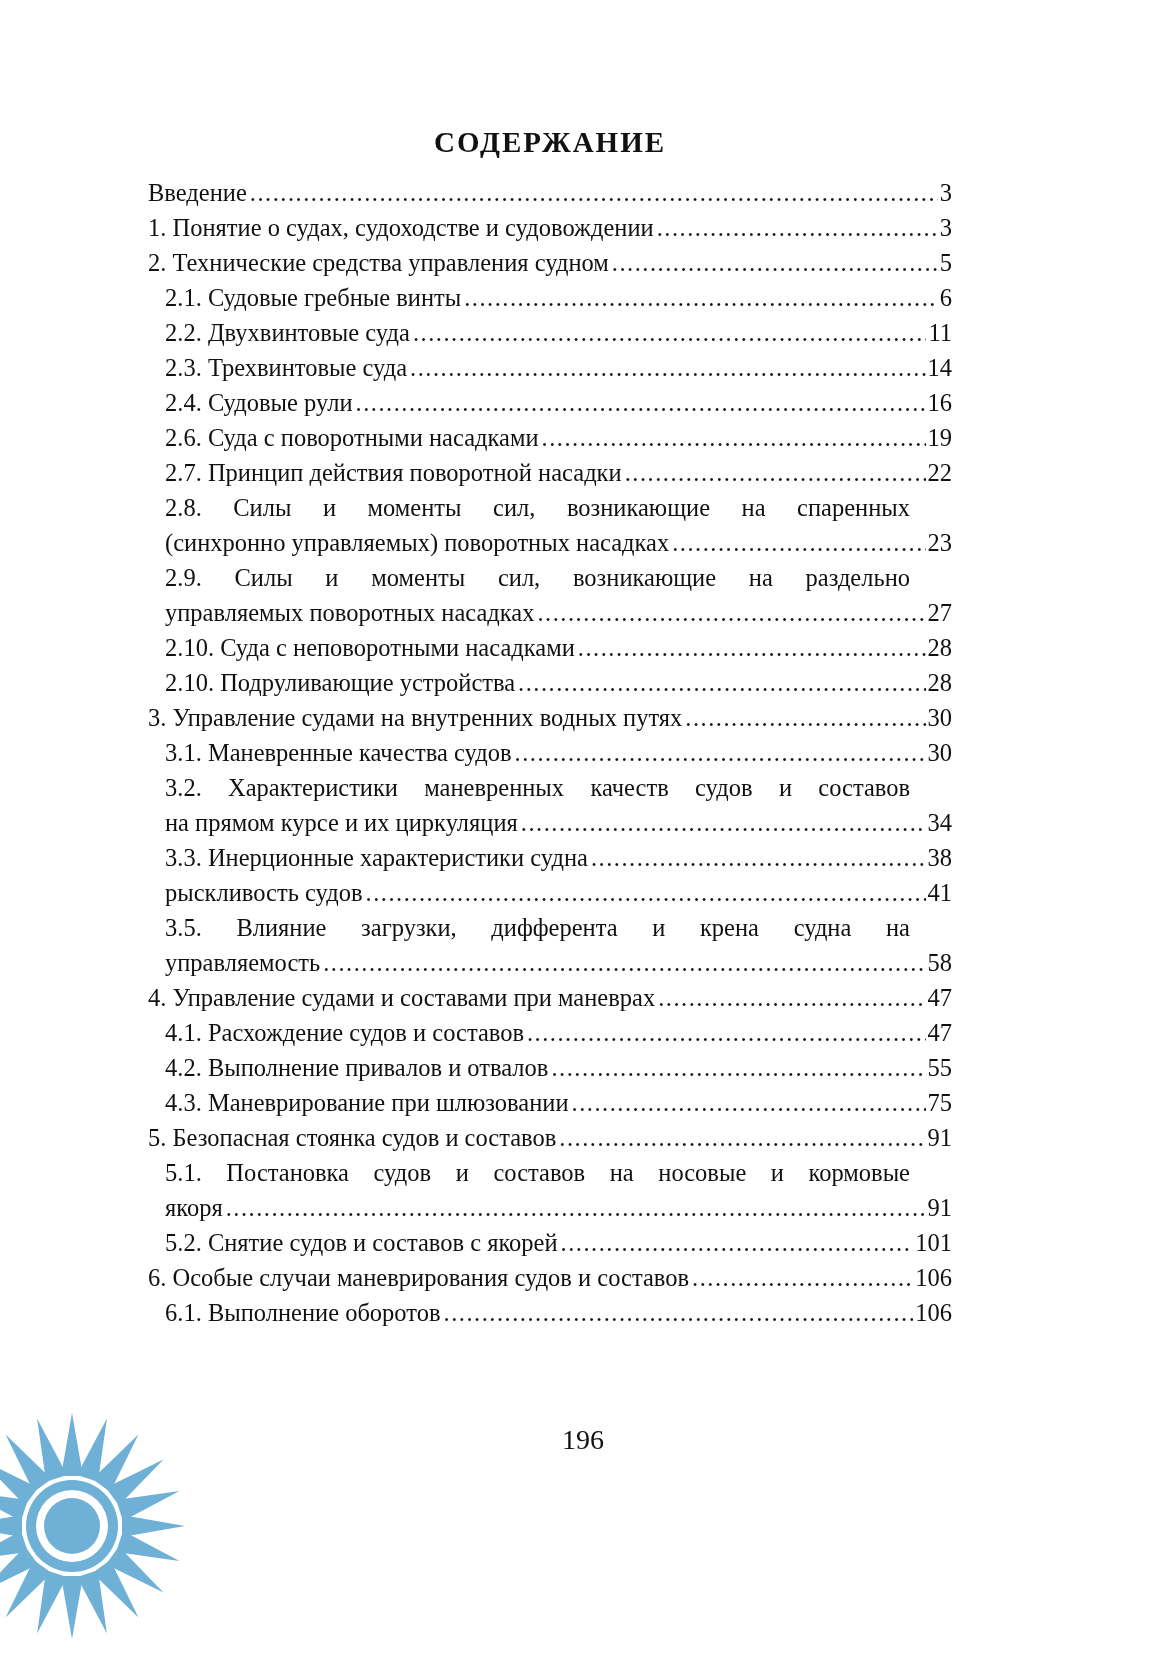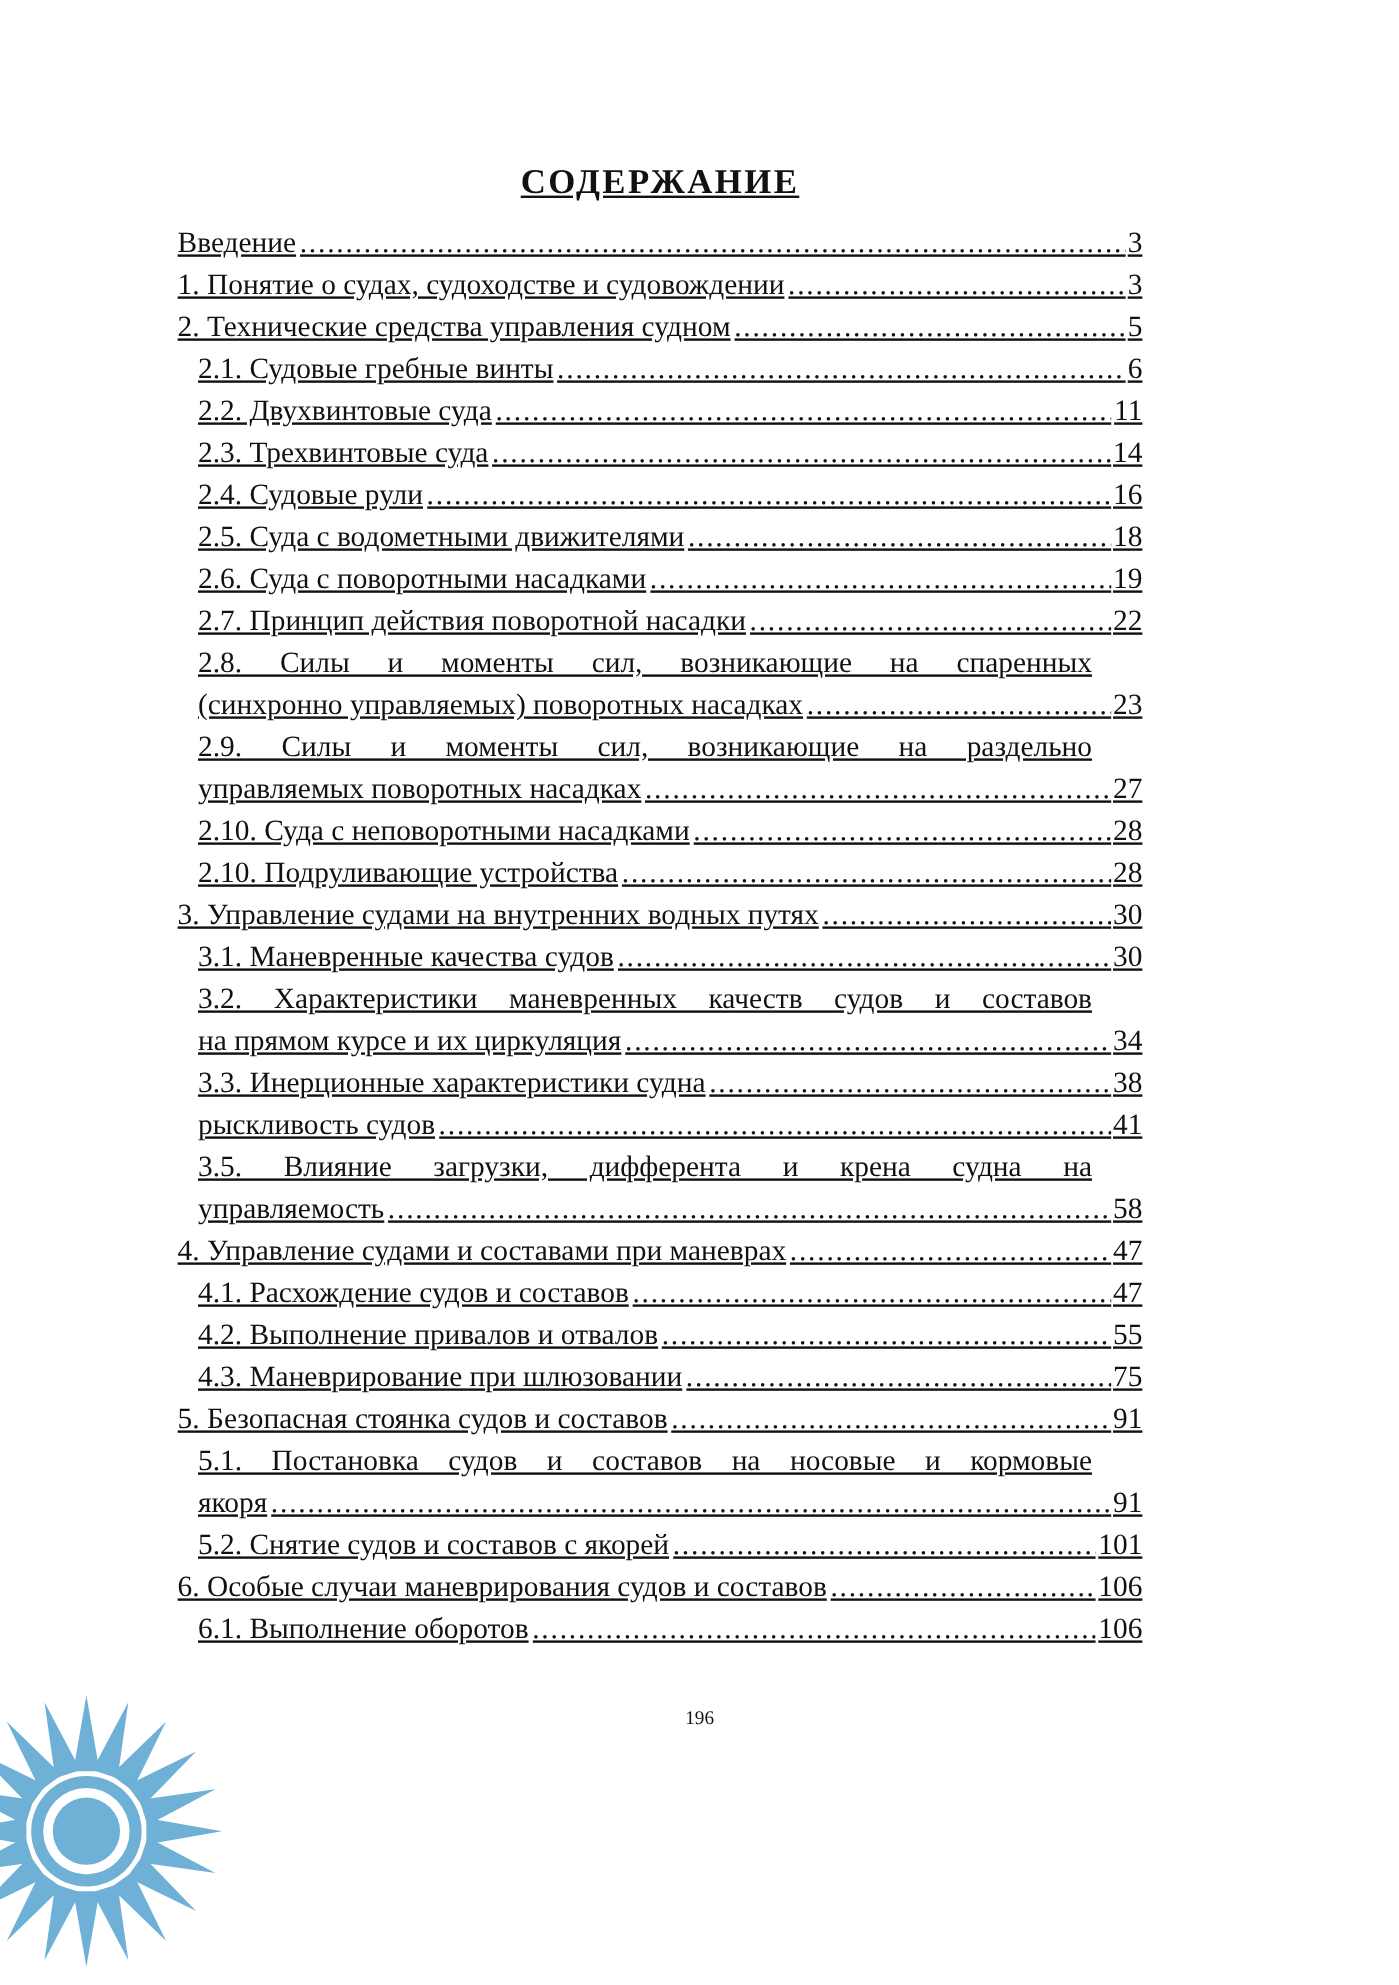--- a/index.html
+++ b/index.html
@@ -8,23 +8,22 @@
     width: 1166px; height: 1654px;
     position: relative;
     overflow: hidden;
     font-family: "Liberation Serif", serif;
     color: #111111;
   }
   .page { position: absolute; inset: 0; background: #ffffff; }
 
   .toc-container {
     position: absolute;
-    left: 148px; top: 136px;
+    left: 148px; top: 126px;
     width: 804px;
-    text-decoration: underline;
   }
   .toc-title {
     text-align: center;
     font-size: 29px;
     font-weight: bold;
     letter-spacing: 2px;
     margin-bottom: 16px;
     color: #111111;
   }
   .toc-list {
@@ -57,21 +56,21 @@
   .toc-dots::after {
     content: "..........................................................................................................................................................................";
   }
   .toc-page { flex: 0 0 auto; }
 
   .folio {
     position: absolute;
     left: 0; right: 0;
     top: 1424px;
     text-align: center;
-    font-size: 16px;
+    font-size: 28px;
   }
 
   .watermark {
     position: absolute;
     left: 168px;
     top: 1446px;
     font-family: "Liberation Serif", serif;
     font-weight: bold;
     font-size: 102px;
     line-height: 104px;
@@ -143,27 +142,20 @@
             <span class="toc-text">2.3. Трехвинтовые суда</span>
             <span class="toc-dots"></span>
             <span class="toc-page">14</span>
           </div>
         </div>
         <div class="toc-entry indent-1">
           <div class="toc-line-last">
             <span class="toc-text">2.4. Судовые рули</span>
             <span class="toc-dots"></span>
             <span class="toc-page">16</span>
-          </div>
-        </div>
-        <div class="toc-entry indent-1">
-          <div class="toc-line-last">
-            <span class="toc-text">2.5. Суда с водометными движителями</span>
-            <span class="toc-dots"></span>
-            <span class="toc-page">18</span>
           </div>
         </div>
         <div class="toc-entry indent-1">
           <div class="toc-line-last">
             <span class="toc-text">2.6. Суда с поворотными насадками</span>
             <span class="toc-dots"></span>
             <span class="toc-page">19</span>
           </div>
         </div>
         <div class="toc-entry indent-1">

